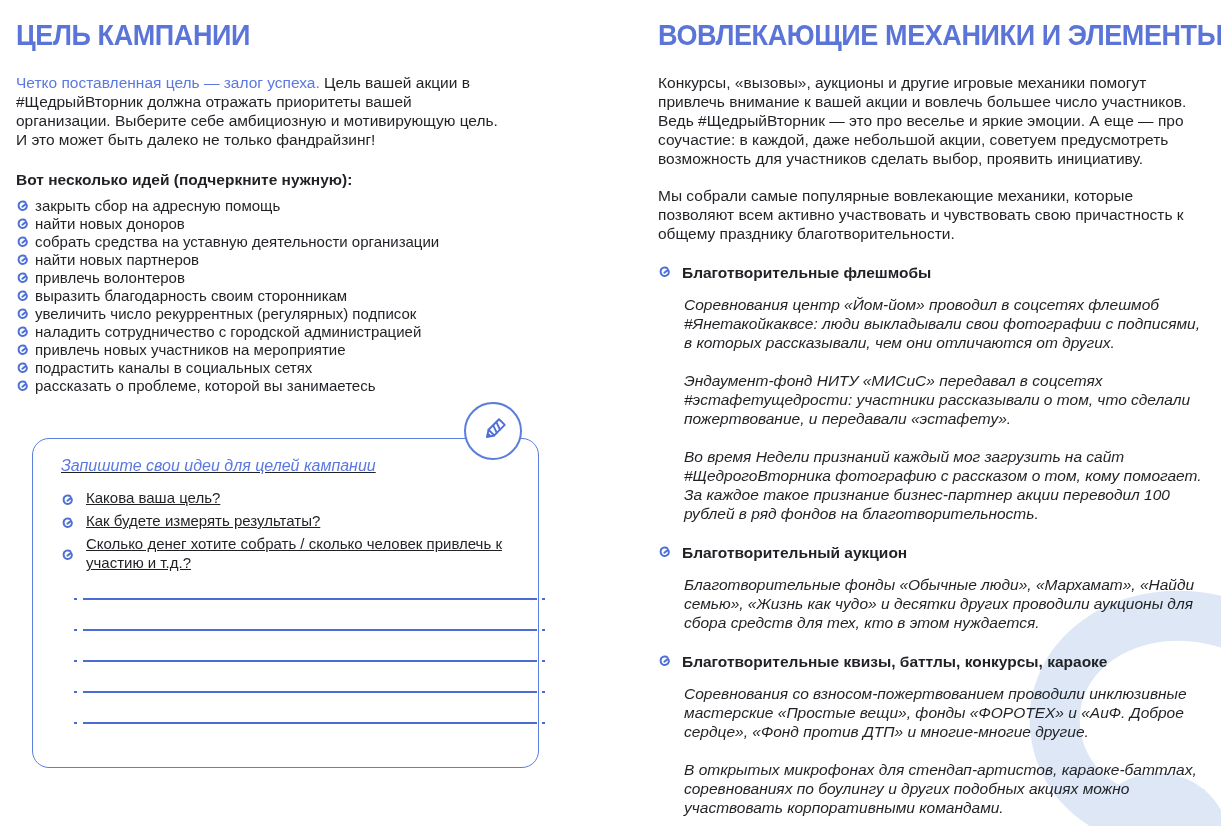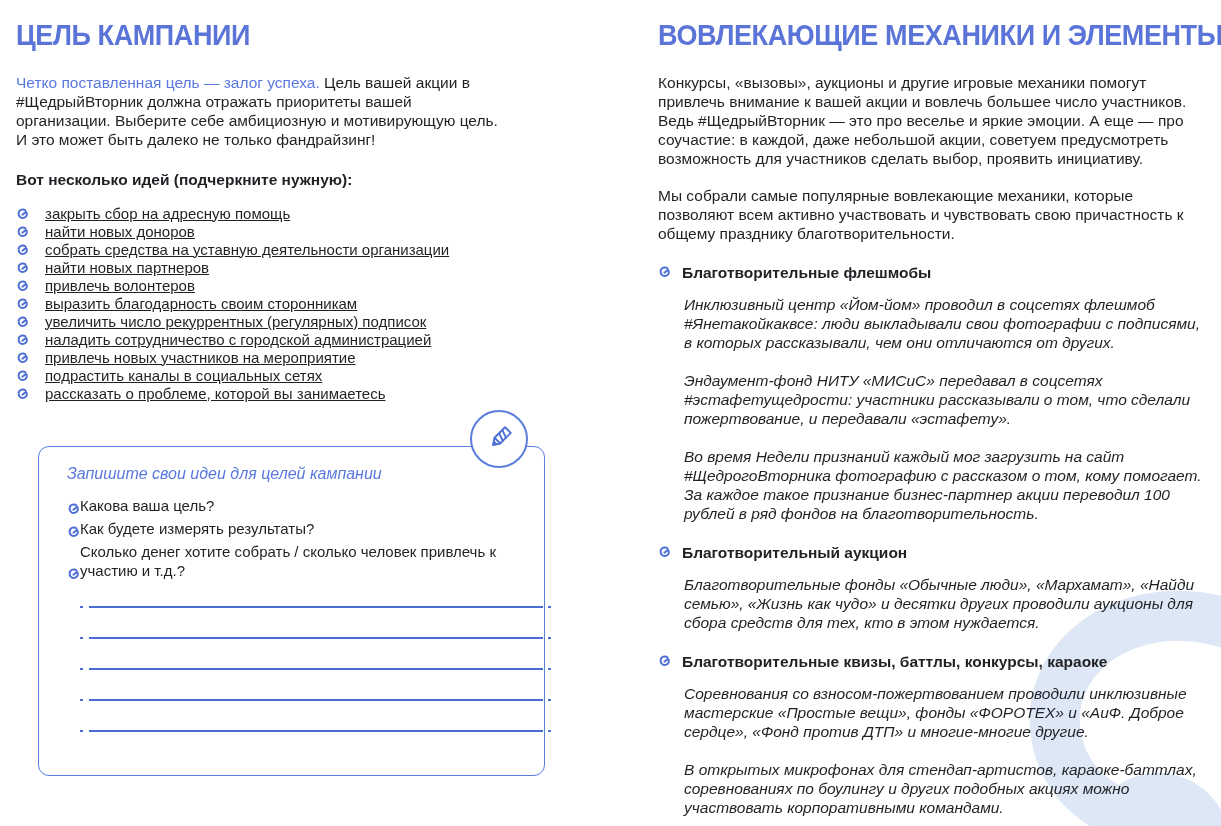--- a/index.html
+++ b/index.html
@@ -16,42 +16,42 @@
   .col-right{left:658px;width:553px;}
 
   .section-title{
     font-size:27px;font-weight:800;color:#5b74d8;
     letter-spacing:-0.4px;white-space:nowrap;
     margin:8px 0 22px;transform:scaleY(1.08);transform-origin:left center;
   }
   .rp{font-size:15.5px;line-height:19px;margin:4px 0 18px;}
   .intro{width:482px;}
   .accent{color:#5a78e0;}
-  .bold-line{font-weight:700;font-size:15.5px;margin:22px 0 15px;}
+  .bold-line{font-weight:700;font-size:15.5px;margin:22px 0 7px;}
 
   ul.plain{list-style:none;margin:0;padding:0;}
-  .idea-item{display:flex;align-items:center;gap:16px;height:18px;font-size:15px;text-decoration:underline;}
+  .idea-item{display:flex;align-items:center;gap:6px;height:18px;font-size:15px;}
   .bullet-ic{flex:0 0 13px;display:inline-flex;}
   .bullet-ic svg{width:13px;height:13px;}
   .bullet-ic path{fill:none;stroke:#4e6fd4;stroke-width:3;stroke-linecap:round;stroke-linejoin:round;}
 
   .notes-box{
-    position:relative;margin:44px 0 0 22px;width:507px;height:330px;
-    border:1.6px solid #5b7ddd;border-radius:11px;
-    padding:16px 18px 0 28px;box-sizing:border-box;
+    position:relative;margin:44px 0 0 16px;width:507px;height:330px;
+    border:1.6px solid #5b7ddd;border-radius:17px;
+    padding:16px 18px 0 28px;box-sizing:border-box;text-decoration:underline;
   }
   .pencil-badge{
     position:absolute;top:-37px;right:16px;width:54px;height:54px;
     border:2px solid #5b7ddd;border-radius:50%;background:#fff;
     display:flex;align-items:center;justify-content:center;
   }
   .pencil-badge svg{width:36px;height:36px;}
   .pencil-badge .st{fill:none;stroke:#4e6fd4;stroke-width:2.1;stroke-linecap:round;stroke-linejoin:round;}
   .box-title{color:#5a78e0;font-style:italic;font-size:16px;font-weight:400;margin:2px 0 13px;}
-  .question-item{display:flex;align-items:flex-end;gap:0;font-size:15px;line-height:19px;margin-bottom:4px;}
+  .question-item{display:flex;align-items:center;gap:12px;font-size:15px;line-height:19px;margin-bottom:4px;}
   .question-item .bullet-ic{margin-top:3px;}
   .question-item span.qt{max-width:420px;display:inline-block;}
   .write-lines{margin-top:26px;}
   .write-line{position:relative;height:2px;background:#4a6cd4;width:454px;margin:0 0 29px 22px;}
   .write-line::before{content:"";position:absolute;left:-9px;top:0;width:3px;height:2px;background:#4a6cd4;}
   .write-line::after{content:"";position:absolute;right:-8px;top:0;width:3px;height:2px;background:#4a6cd4;}
 
   .section-head{display:flex;align-items:flex-start;gap:11px;margin:20px 0 13px;}
   .section-head b{font-size:15.5px;line-height:19px;}
   .section-head .bullet-ic{margin-top:2px;}
@@ -224,21 +224,21 @@
     <div>
         <div class="mech-section">
           <div class="section-head">
             <span class="bullet-ic">
               <svg viewBox="0 0 20 20" aria-hidden="true">
                 <path d="M14.6 5.2 C11.4 2.3 4.6 3.8 4 9.6 C3.4 15.1 8.6 18.3 12.8 16.4 C16.9 14.6 17.9 10.1 15.4 7.5 L9.8 11.8"></path>
               </svg>
             </span>
             <b>Благотворительные флешмобы</b>
           </div>
-          <p class="example">Инклюзивный центр «Йом-йом» проводил в соцсетях флешмоб #Янетакойкаквсе: люди выкладывали свои фотографии с подписями, в которых рассказывали, чем они отличаются от других.</p>
+          <p class="example">Соревнования центр «Йом-йом» проводил в соцсетях флешмоб #Янетакойкаквсе: люди выкладывали свои фотографии с подписями, в которых рассказывали, чем они отличаются от других.</p>
           <p class="example">Эндаумент-фонд НИТУ «МИСиС» передавал в соцсетях #эстафетущедрости: участники рассказывали о том, что сделали пожертвование, и передавали «эстафету».</p>
           <p class="example">Во время Недели признаний каждый мог загрузить на сайт #ЩедрогоВторника фотографию с рассказом о том, кому помогает. За каждое такое признание бизнес-партнер акции переводил 100 рублей в ряд фондов на благотворительность.</p>
         </div>
         <div class="mech-section">
           <div class="section-head">
             <span class="bullet-ic">
               <svg viewBox="0 0 20 20" aria-hidden="true">
                 <path d="M14.6 5.2 C11.4 2.3 4.6 3.8 4 9.6 C3.4 15.1 8.6 18.3 12.8 16.4 C16.9 14.6 17.9 10.1 15.4 7.5 L9.8 11.8"></path>
               </svg>
             </span>

